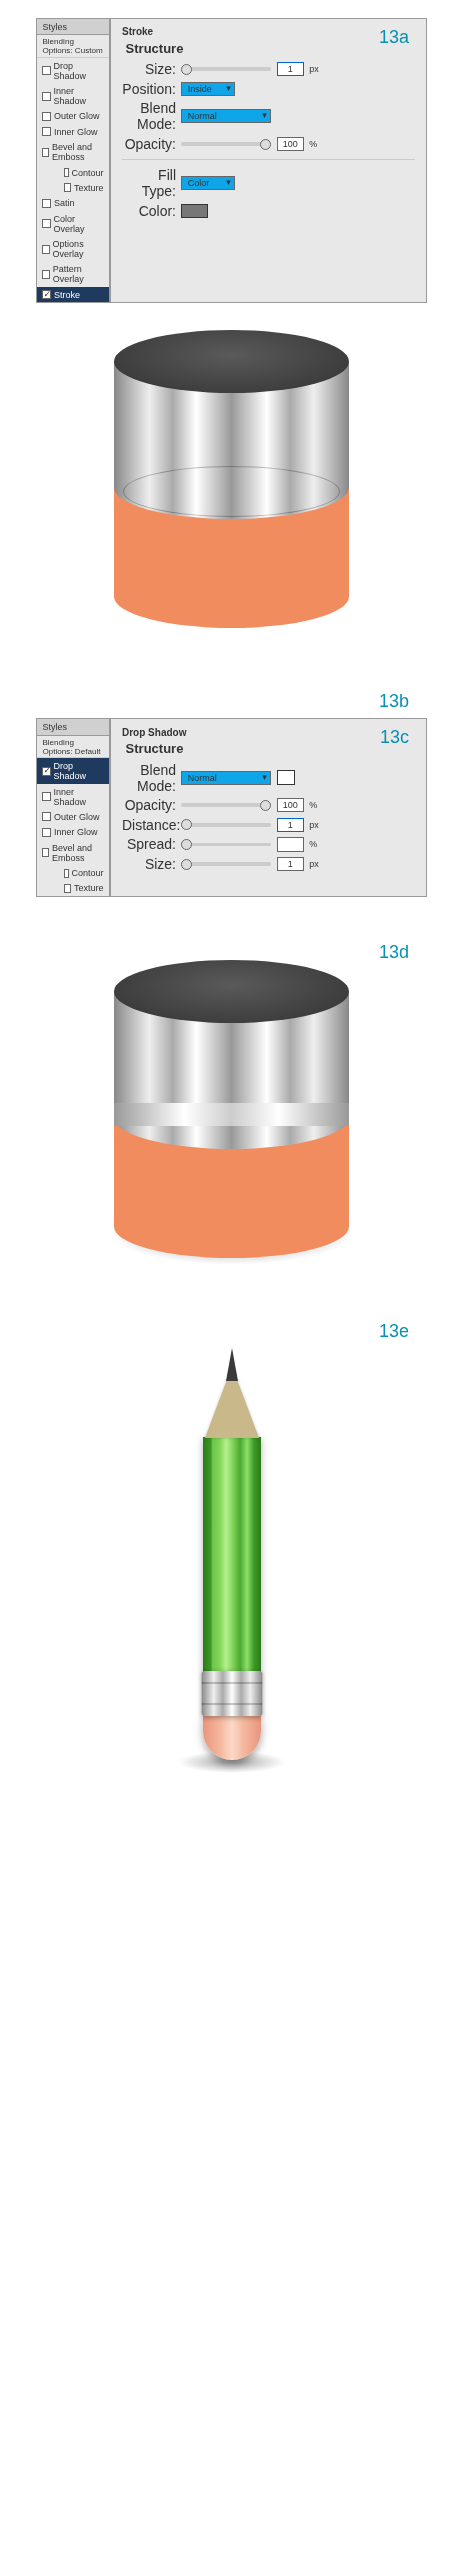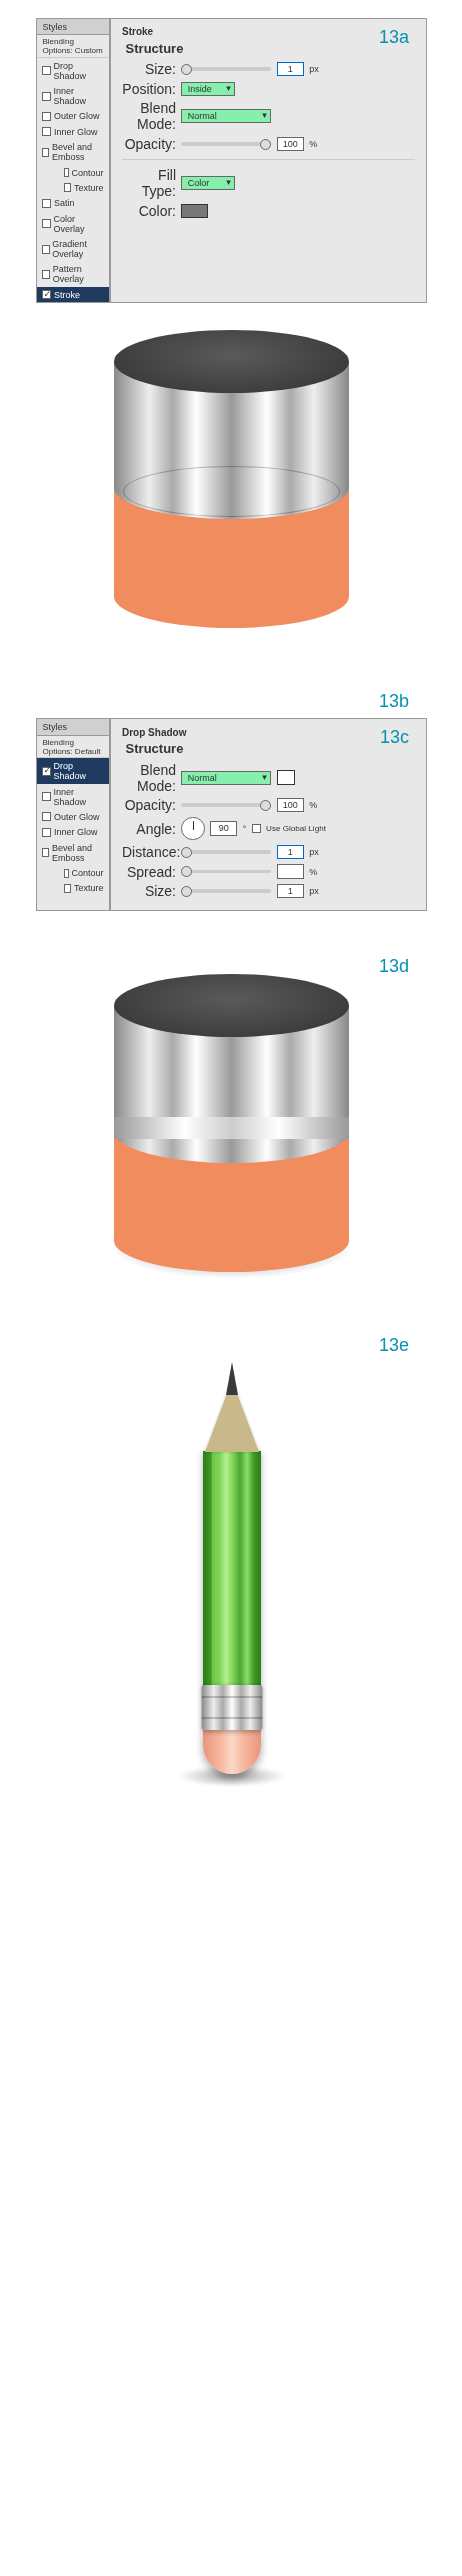--- a/index.html
+++ b/index.html
@@ -19,21 +19,21 @@
 .right-panel .title{font-weight:bold;font-size:10px;margin-bottom:3.6px}
 .right-panel .subtitle{font-weight:bold;font-size:13px;margin-bottom:5.4px;padding-left:3.6px}
 .field-row{display:flex;align-items:center;gap:5.4px;margin-bottom:3.6px;font-size:9px}
 .field-row .label{width:54px;text-align:right;font-size:14px}
 .slider{flex:1;max-width:90px;height:3.6px;background:#ccc;position:relative;border-radius:1.8px}
 .slider::after{content:"";position:absolute;width:9px;height:9px;background:#ddd;border:0.9px solid #666;border-radius:50%;top:-3.6px}
 .slider.start::after{left:0}.slider.end::after{right:0}
 .numbox{width:27px;height:14.5px;border:0.9px solid #666;background:#fff;font-size:9px;text-align:center;line-height:12.6px}
 .numbox.hl{border:1.8px solid #0066cc}
 .unit{font-size:9px}
-.select{border:0.9px solid #666;background:#86efac;padding:0.9px 14.5px 0.9px 5.4px;font-size:9px;position:relative;min-width:54px}
+.select{border:0.9px solid #666;background:#0ea5e9;padding:0.9px 14.5px 0.9px 5.4px;font-size:9px;position:relative;min-width:54px}
 .select::after{content:"▾";position:absolute;right:3.6px;top:0}
 .color-swatch{width:27px;height:14.5px;background:#777;border:0.9px solid #333}
 .angle-dial{width:23.5px;height:23.5px;border:0.9px solid #666;border-radius:50%;background:#fff;position:relative}
 .angle-dial::after{content:"";position:absolute;width:0.9px;height:9px;background:#333;left:50%;top:2.7px}
 .divider{border-top:0.9px solid #ccc;margin:7.2px 0}
 
 .cylinder-img{display:block;margin:27px auto;width:271px;height:289px;position:relative}
 .cyl-top{position:absolute;width:235px;height:63px;background:radial-gradient(ellipse at 50% 40%,#5a5a5a 0%,#3e3e3e 70%,#2a2a2a 100%);border-radius:50%;left:18px;top:0;z-index:4}
 .cyl-metal{position:absolute;width:235px;height:126px;left:18px;top:32px;background:linear-gradient(90deg,#888 0%,#eee 15%,#aaa 25%,#fff 35%,#999 50%,#fff 65%,#aaa 75%,#eee 85%,#888 100%);z-index:3}
 .cyl-metal-bot{position:absolute;width:235px;height:63px;border-radius:50%;left:18px;top:126px;background:linear-gradient(90deg,#888 0%,#eee 15%,#aaa 25%,#fff 35%,#999 50%,#fff 65%,#aaa 75%,#eee 85%,#888 100%);z-index:3}
@@ -95,21 +95,21 @@
           <div class="item">
             <span class="checkbox"></span>
             <span>Satin</span>
           </div>
           <div class="item">
             <span class="checkbox"></span>
             <span>Color Overlay</span>
           </div>
           <div class="item">
             <span class="checkbox"></span>
-            <span>Gradient Overlay</span>
+            <span>Options Overlay</span>
           </div>
           <div class="item">
             <span class="checkbox"></span>
             <span>Pattern Overlay</span>
           </div>
         </div>
       <div class="item selected">
         <span class="checkbox checked"></span>
         <span>Stroke</span>
       </div>
@@ -205,28 +205,20 @@
       <div class="field-row">
         <span class="label">Blend Mode:</span>
         <span class="select" style="min-width:90px">Normal</span>
         <span class="color-swatch" style="width:18px;background:#fff"></span>
       </div>
       <div class="field-row">
         <span class="label">Opacity:</span>
         <span class="slider end"></span>
         <span class="numbox">100</span>
         <span class="unit">%</span>
-      </div>
-      <div class="field-row">
-        <span class="label">Angle:</span>
-        <span class="angle-dial"></span>
-        <span class="numbox">90</span>
-        <span class="unit">°</span>
-        <span class="checkbox"></span>
-        <span style="font-size:8.1px">Use Global Light</span>
       </div>
       <div class="field-row">
         <span class="label">Distance:</span>
         <span class="slider start"></span>
         <span class="numbox hl">1</span>
         <span class="unit">px</span>
       </div>
       <div class="field-row">
         <span class="label">Spread:</span>
         <span class="slider start"></span>

